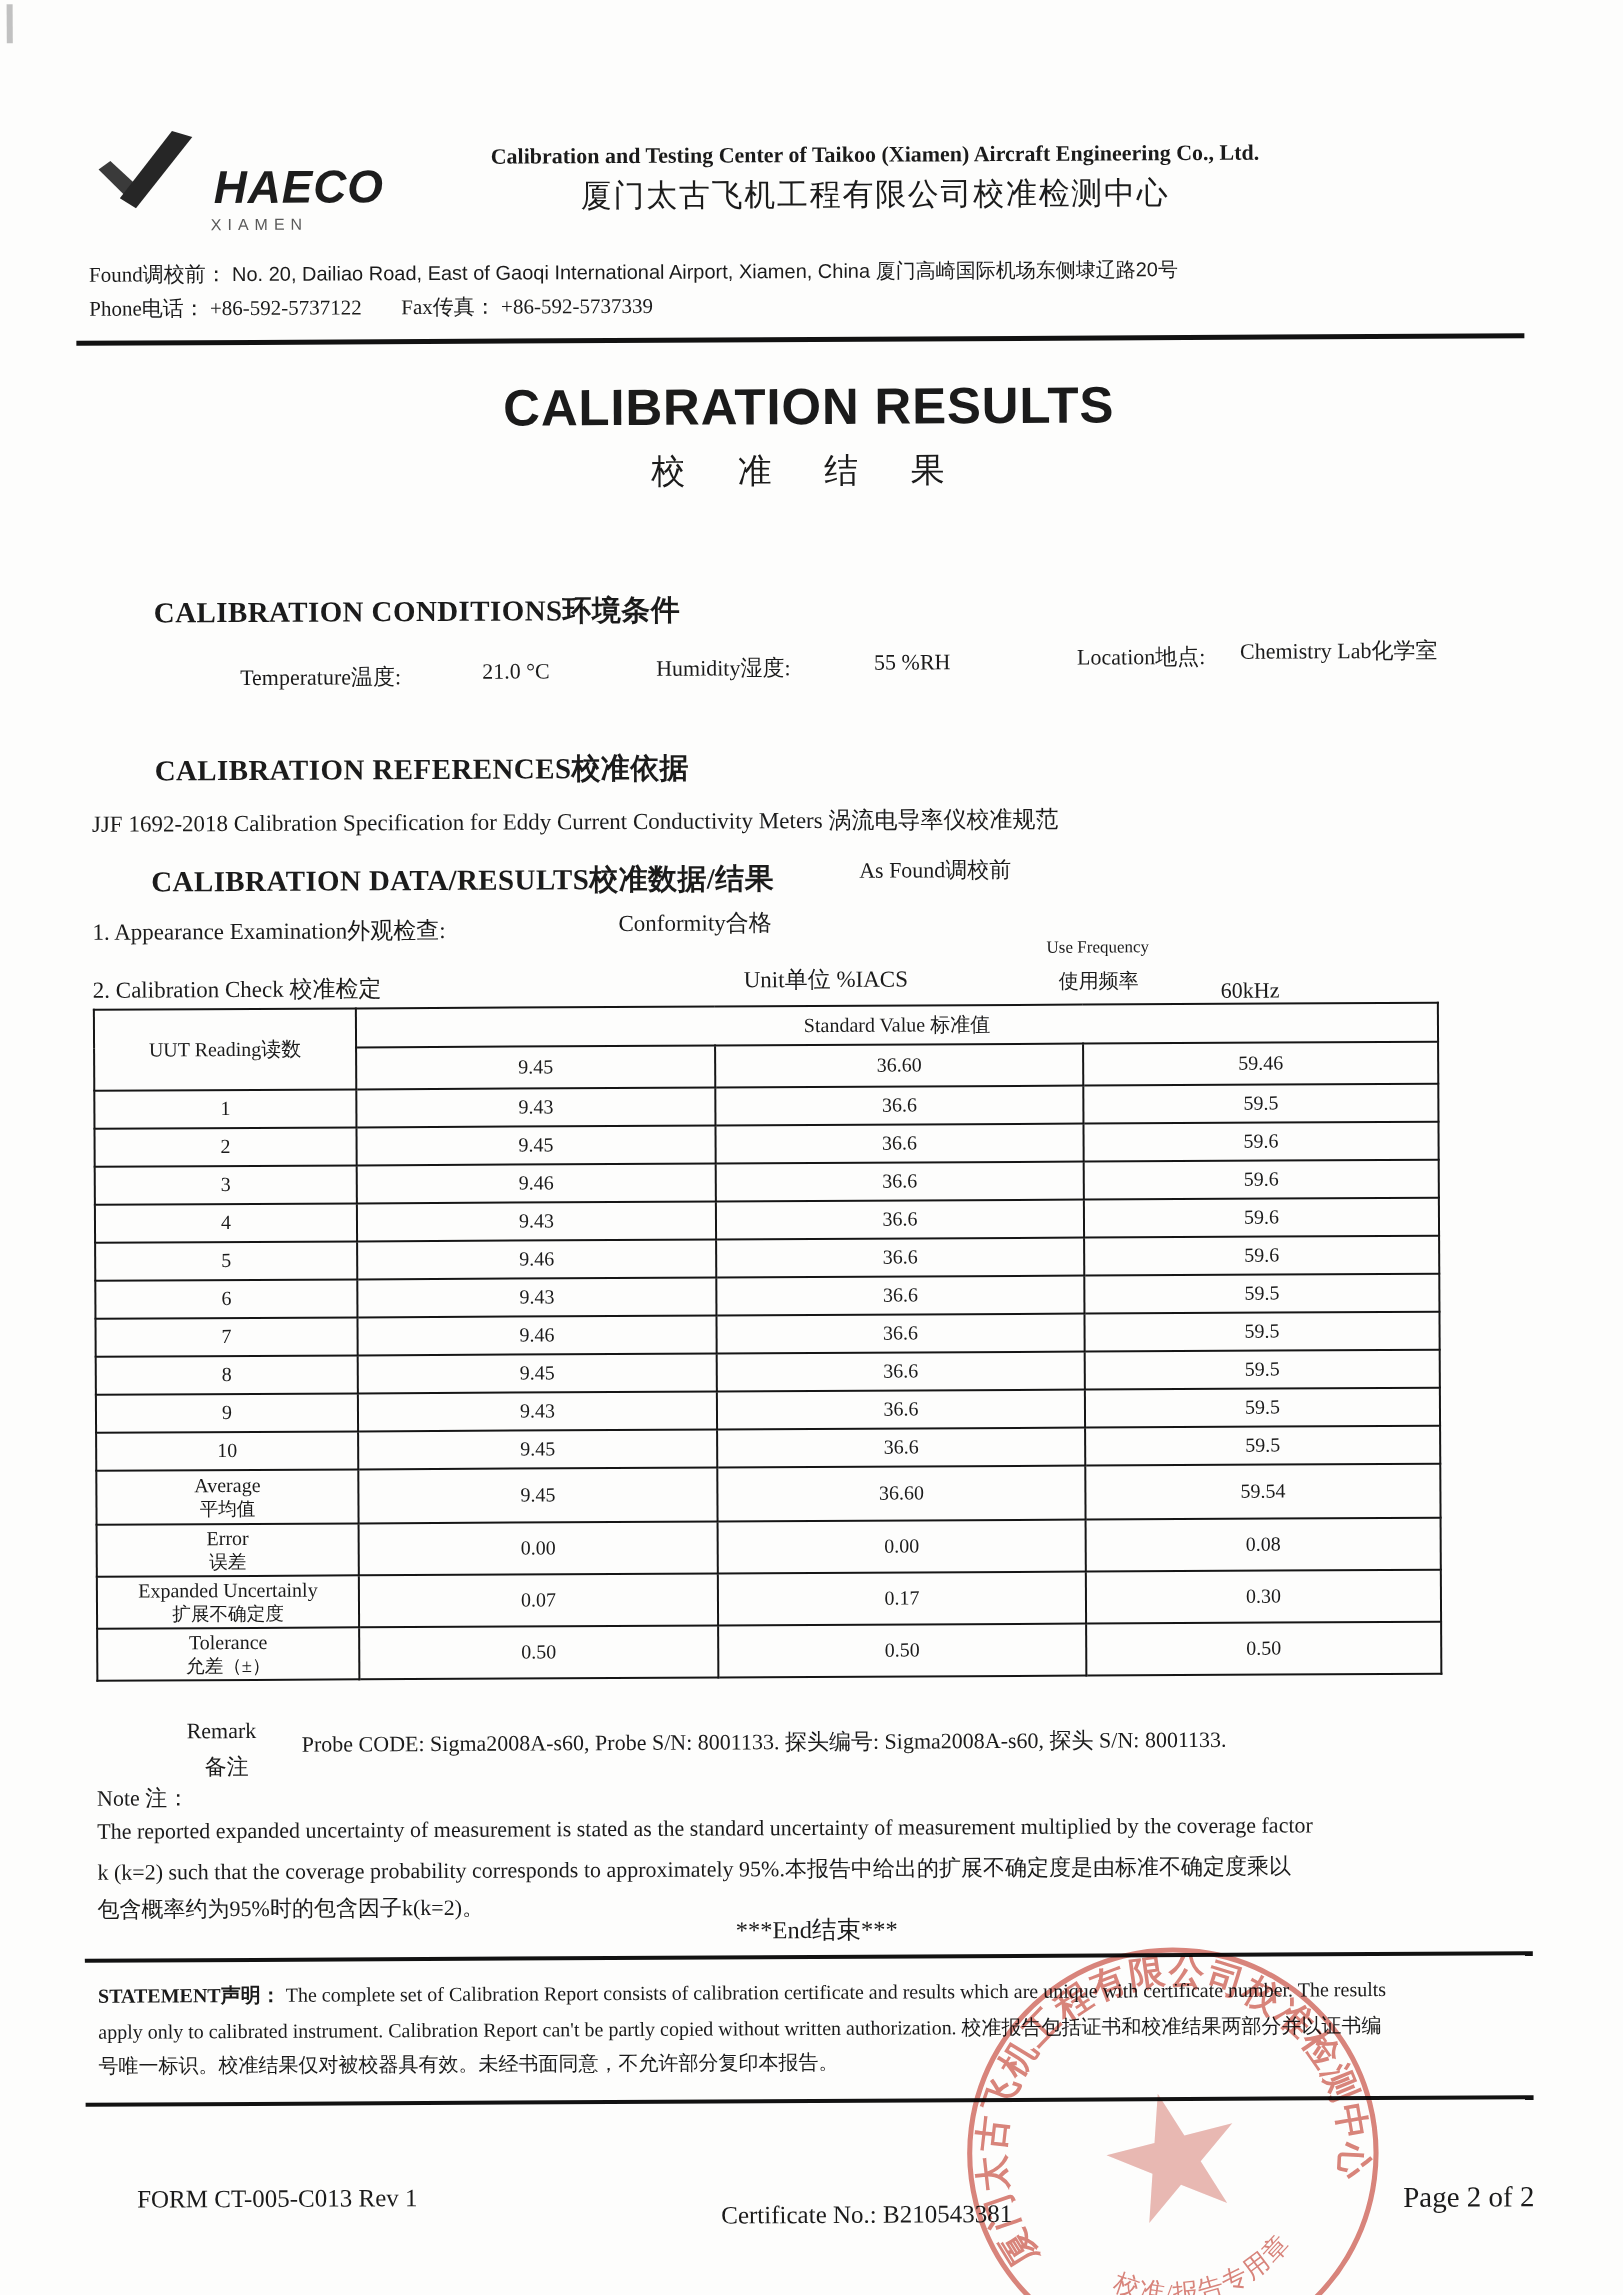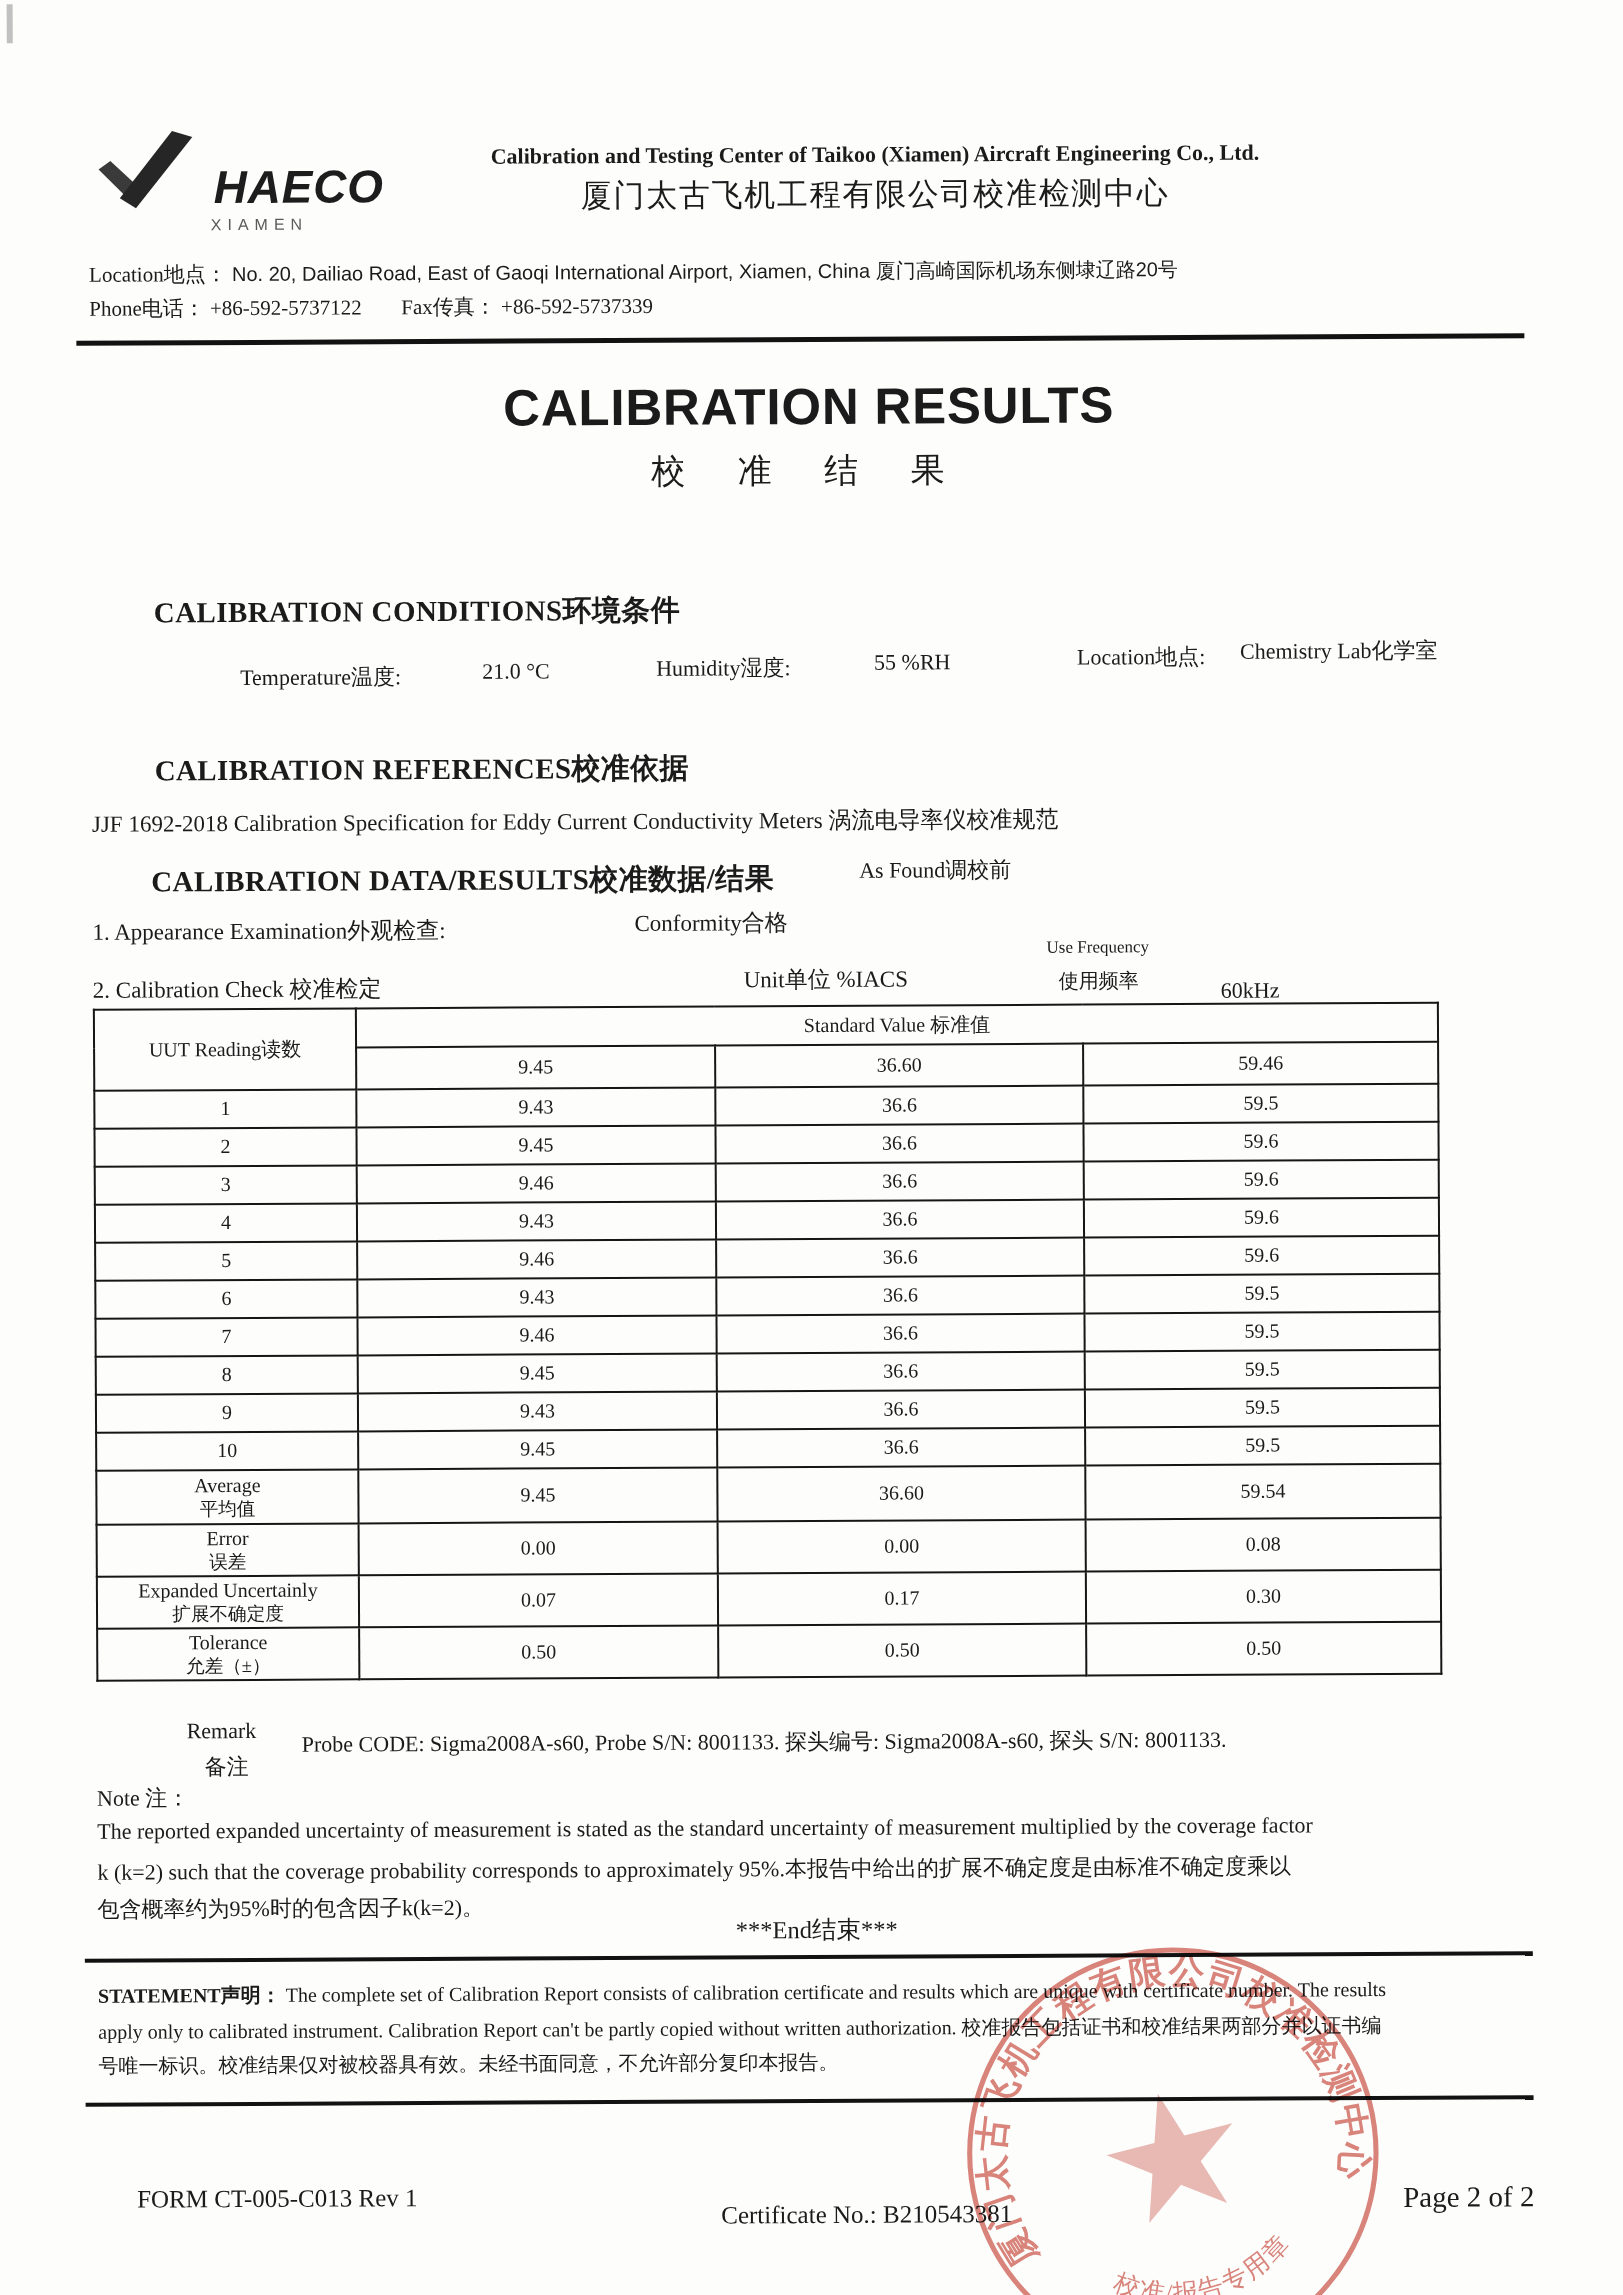--- a/index.html
+++ b/index.html
@@ -36,21 +36,21 @@
     <path d="M6 48 L36 78 L48 64 L20 38 Z" fill="#3a3a3a"></path>
     <path d="M31 82 L50 94 L117 10 L93 3 Z" fill="#262626"></path>
   </svg>
   <div class="abs logo-brand" style="left:210px;top:157px;margin-left:8px;">HAECO</div>
   <div class="abs logo-sub" style="left:215px;top:213px;">XIAMEN</div>
 
   <div class="abs b center" style="left:338px;top:142px;width:1083px;font-size:22px;">Calibration and Testing Center of Taikoo (Xiamen) Aircraft Engineering Co., Ltd.</div>
   <div class="abs center" style="left:338px;top:174px;width:1083px;font-size:31px;letter-spacing:1.7px;">厦门太古飞机工程有限公司校准检测中心</div>
 
   <div class="abs" style="left:93px;top:257px;font-size:21px;">
-    <span>Location地点：</span>
+    <span>Found调校前：</span>
     <span class="sans" style="font-size:20px;">No. 20, Dailiao Road, East of Gaoqi International Airport, Xiamen, China 厦门高崎国际机场东侧埭辽路20号</span>
   </div>
   <div class="abs" style="left:93px;top:291px;font-size:21px;">
     <span>Phone电话：</span>
     <span>+86-592-5737122</span>
     <span style="display:inline-block;width:29px;"></span>
     <span>Fax传真：</span>
     <span>+86-592-5737339</span>
   </div>
 
@@ -67,21 +67,21 @@
   <div class="abs body26" style="left:1079px;top:644px;">Location地点:</div>
   <div class="abs body26" style="left:1242px;top:639px;">Chemistry Lab化学室</div>
 
   <div class="abs heading" style="left:156px;top:748px;">CALIBRATION REFERENCES校准依据</div>
   <div class="abs body26" style="left:93px;top:805px;font-size:23px;">JJF 1692-2018 Calibration Specification for Eddy Current Conductivity Meters 涡流电导率仪校准规范</div>
 
   <div class="abs heading" style="left:152px;top:859px;">CALIBRATION DATA/RESULTS校准数据/结果</div>
   <div class="abs body26" style="left:860px;top:856px;">As Found调校前</div>
 
   <div class="abs" style="left:93px;top:913px;font-size:23px;">1. Appearance Examination外观检查:</div>
-  <div class="abs" style="left:619px;top:907px;font-size:23px;margin-left:16px;">Conformity合格</div>
+  <div class="abs" style="left:619px;top:907px;font-size:23px;">Conformity合格</div>
 
   <div class="abs" style="left:93px;top:971px;font-size:23px;">2. Calibration Check 校准检定</div>
   <div class="abs" style="left:744px;top:964px;font-size:23px;">Unit单位 %IACS</div>
   <div class="abs" style="left:1047px;top:939px;font-size:17px;">Use Frequency</div>
   <div class="abs" style="left:1059px;top:969px;font-size:20px;">使用频率</div>
   <div class="abs" style="left:1221px;top:952px;font-size:22px;margin-top:28px;">60kHz</div>
 
   <table class="cal-table abs" style="left:93px;top:1005px;width:1345px;white-space:normal;">
     <colgroup>
           <col style="width:262px">

